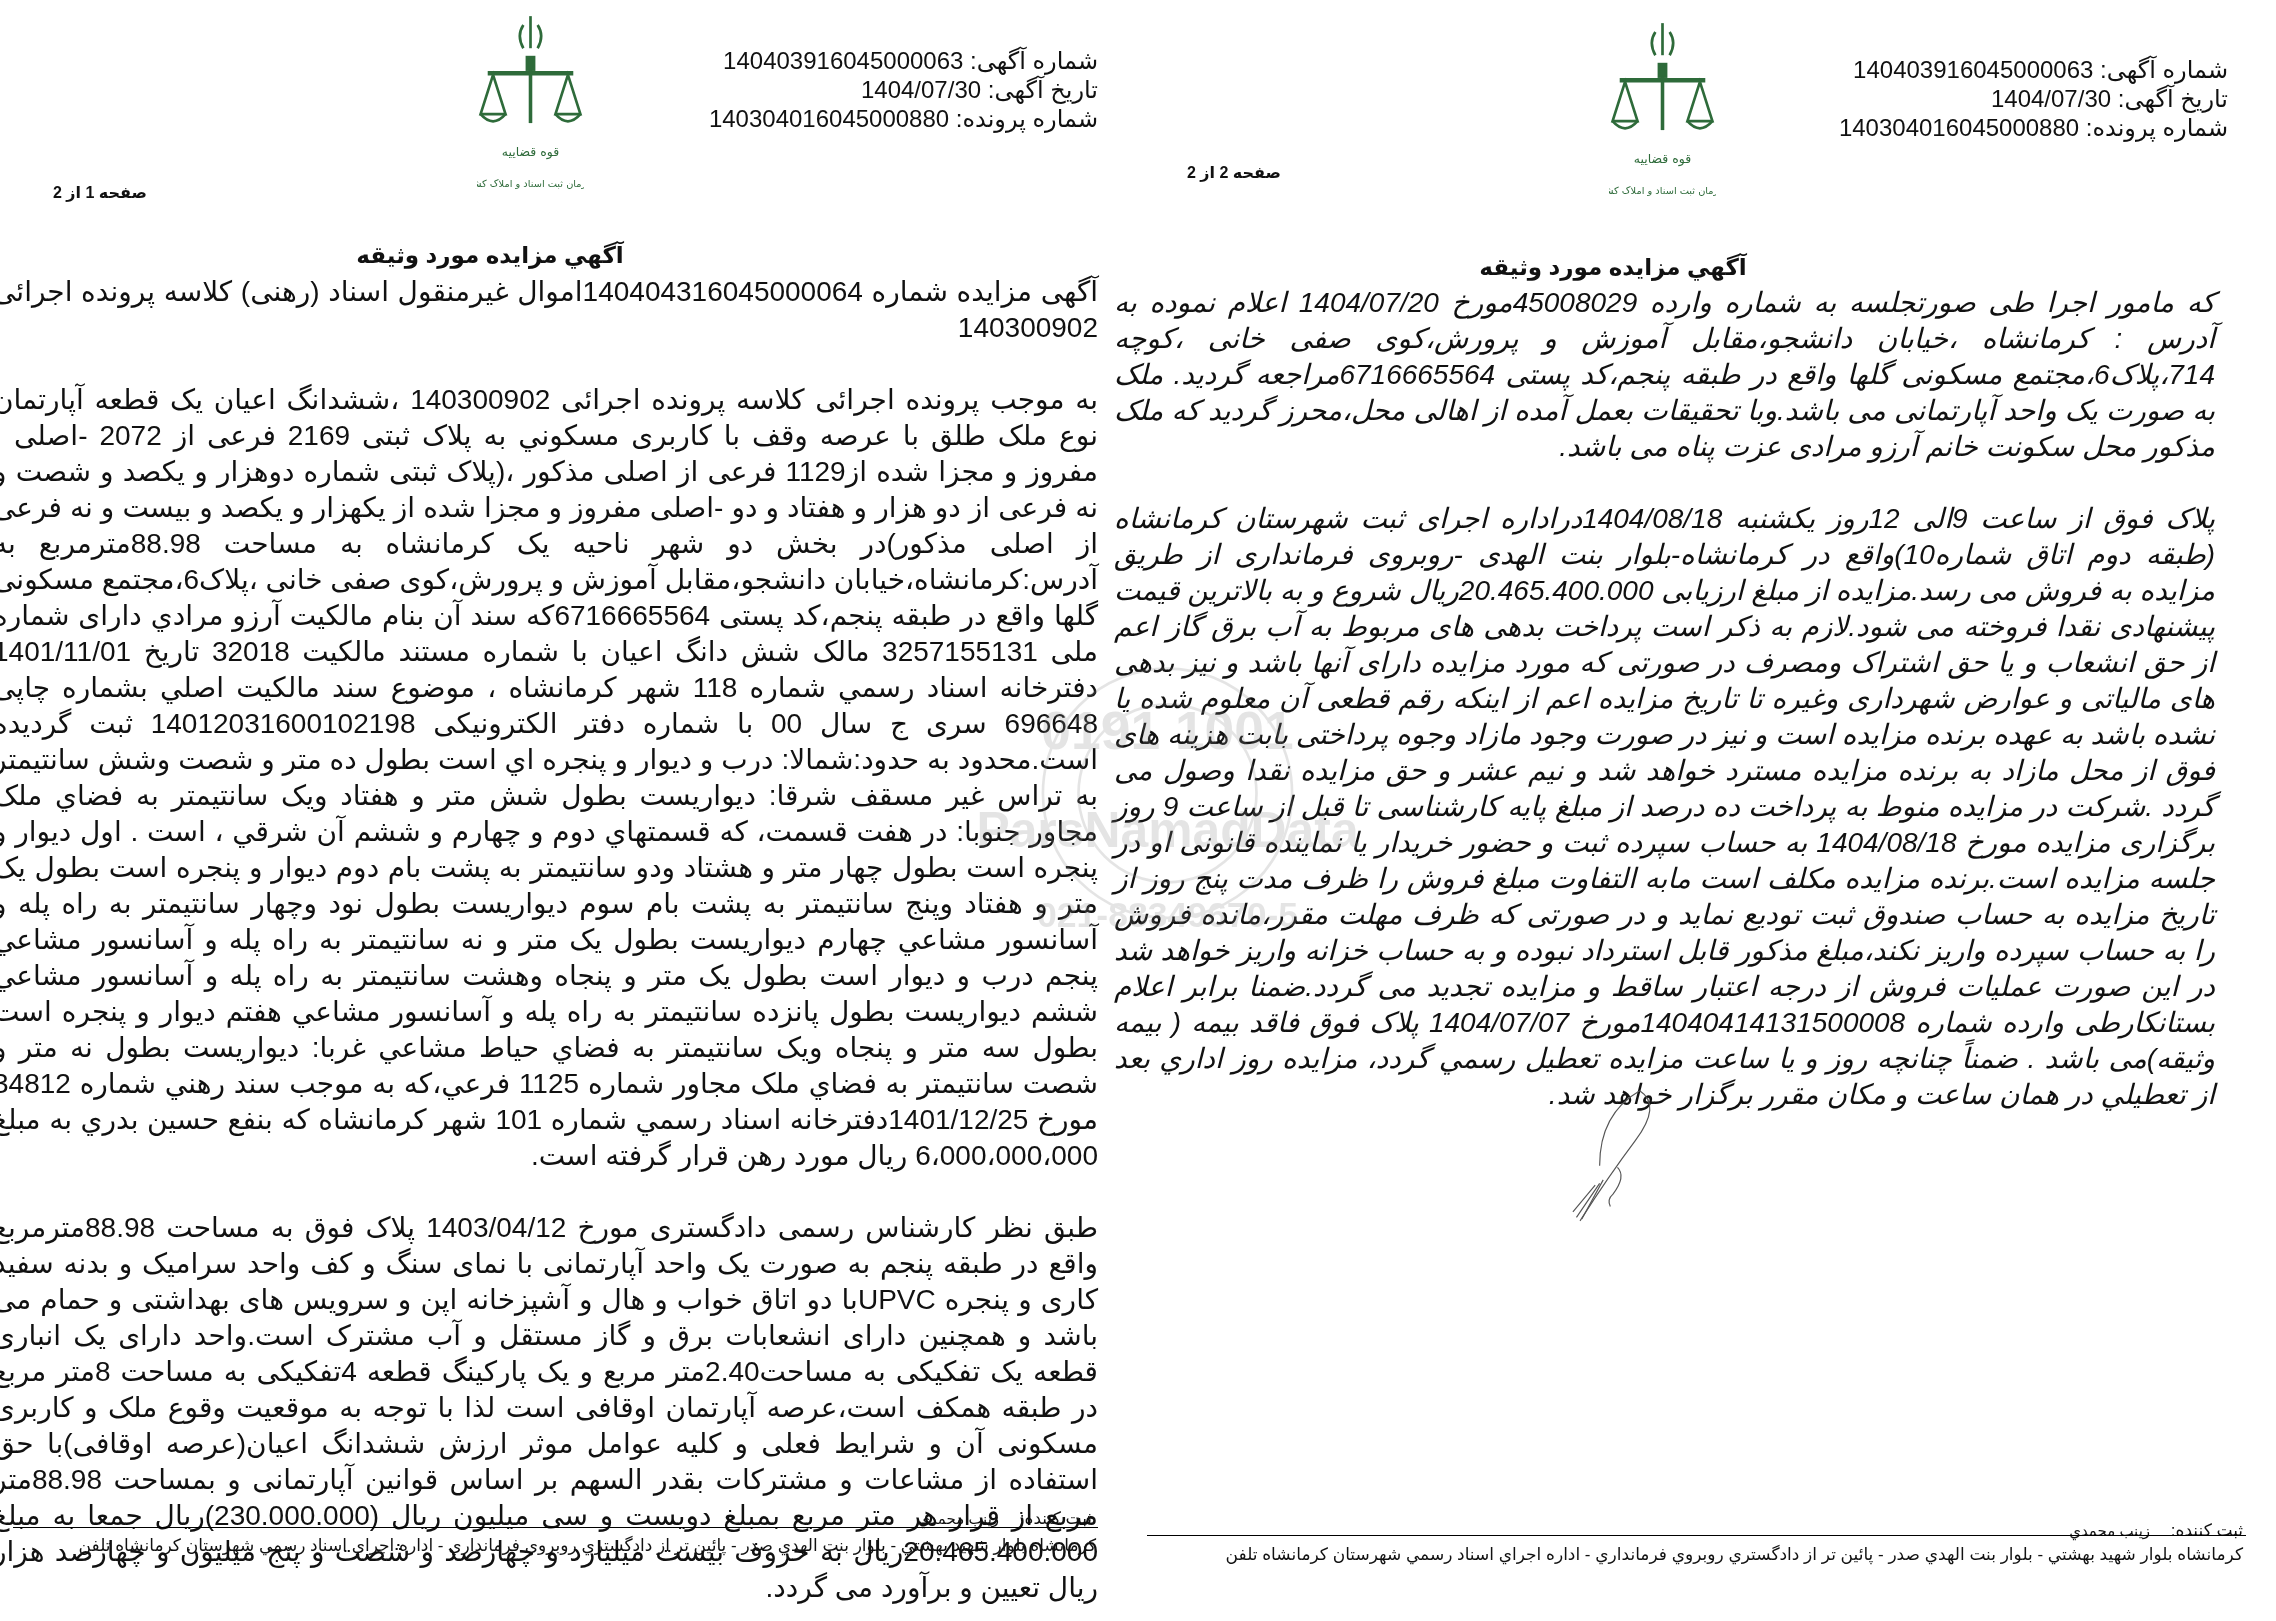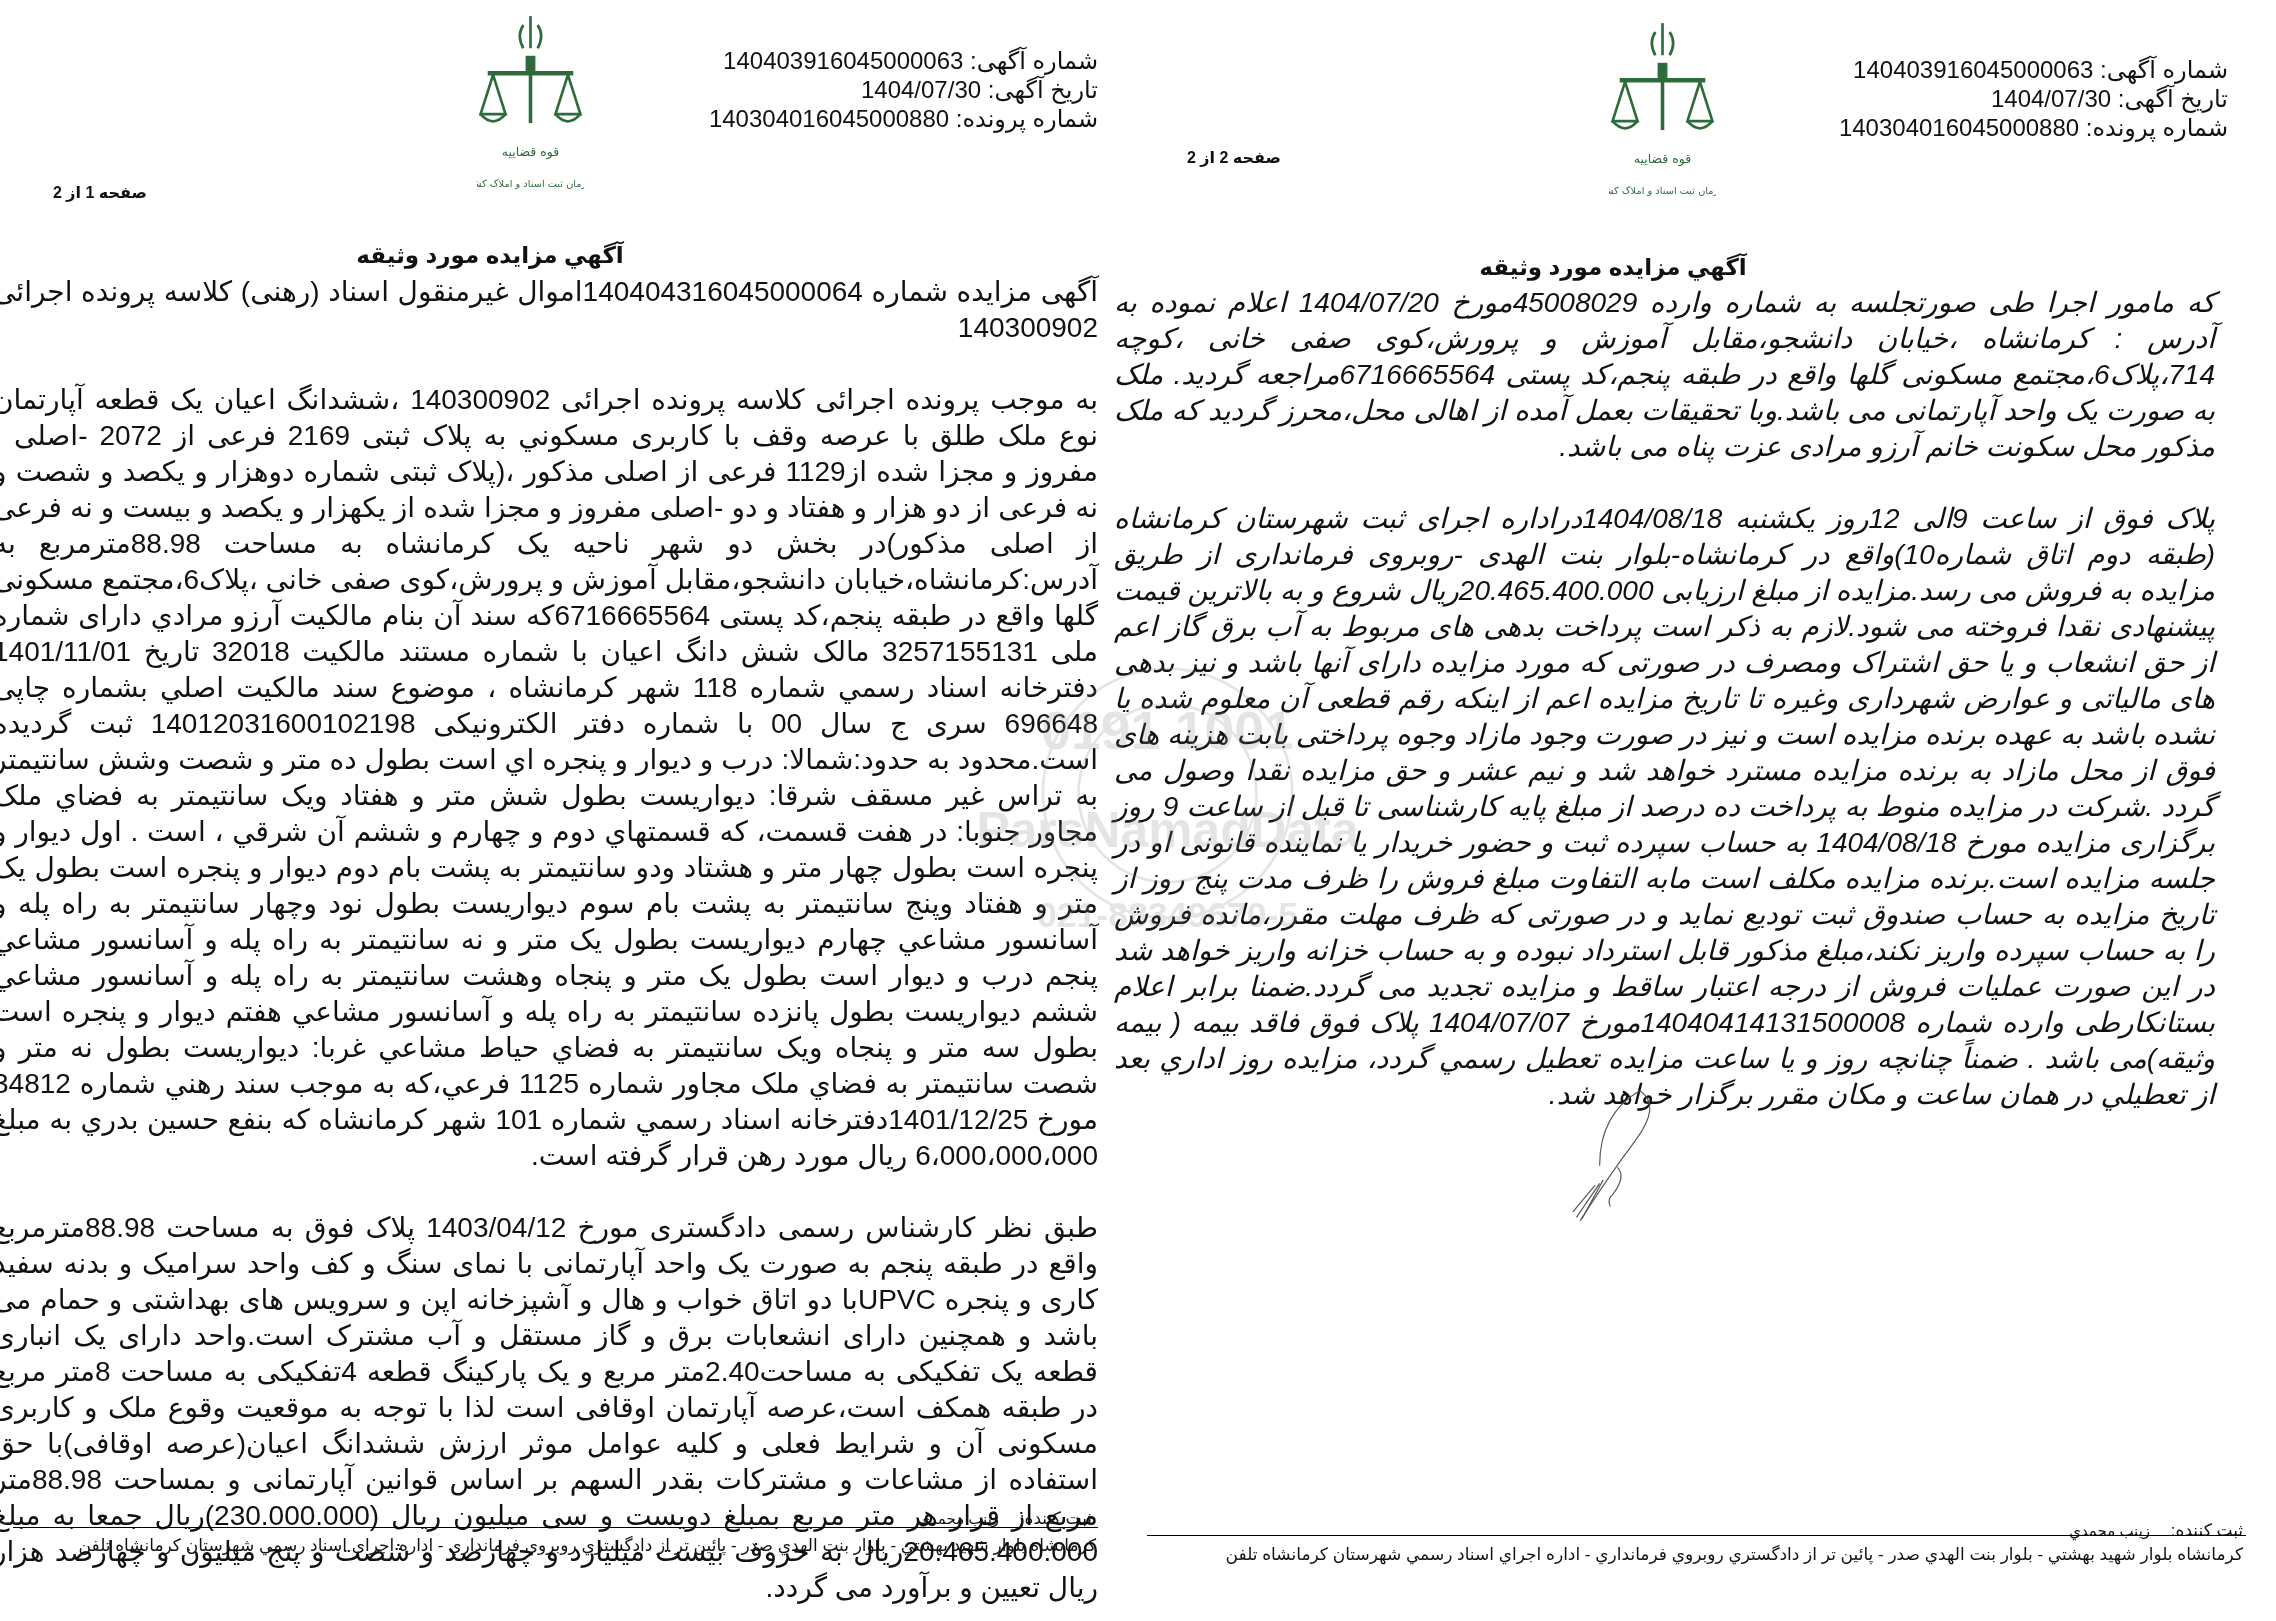--- a/index.html
+++ b/index.html
@@ -13,21 +13,21 @@
   #page1 .meta { right:43px; }
   #page2 .meta { right:49px; top:55px; }
   .meta div { white-space:nowrap; }
 
   .emblem { position:absolute; width:107px; height:205px; }
   #page1 .emblem { left:477px; top:9px; }
   #page2 .emblem { left:468px; top:16px; }
 
   .page-num { position:absolute; font-size:16px; font-weight:bold; white-space:nowrap; }
   #page1 .page-num { left:53px; top:156px;margin-top:27px; }
-  #page2 .page-num { left:46px; top:148px; }
+  #page2 .page-num { left:46px; top:163px; }
 
   .title { position:absolute; font-size:23px; font-weight:bold; text-align:center; white-space:nowrap; }
   #page1 .title { left:178px; width:624px; top:242px; }
   #page2 .title { left:160px; width:624px; top:254px; }
 
   .body { position:absolute; font-size:28px; line-height:36px; text-align:justify; text-align-last:right; }
   #page1 .body { right:43px; width:1105px; }
   #page2 .body { right:62px; width:1101px;font-style:italic; }
   .para { margin:0; }
 

